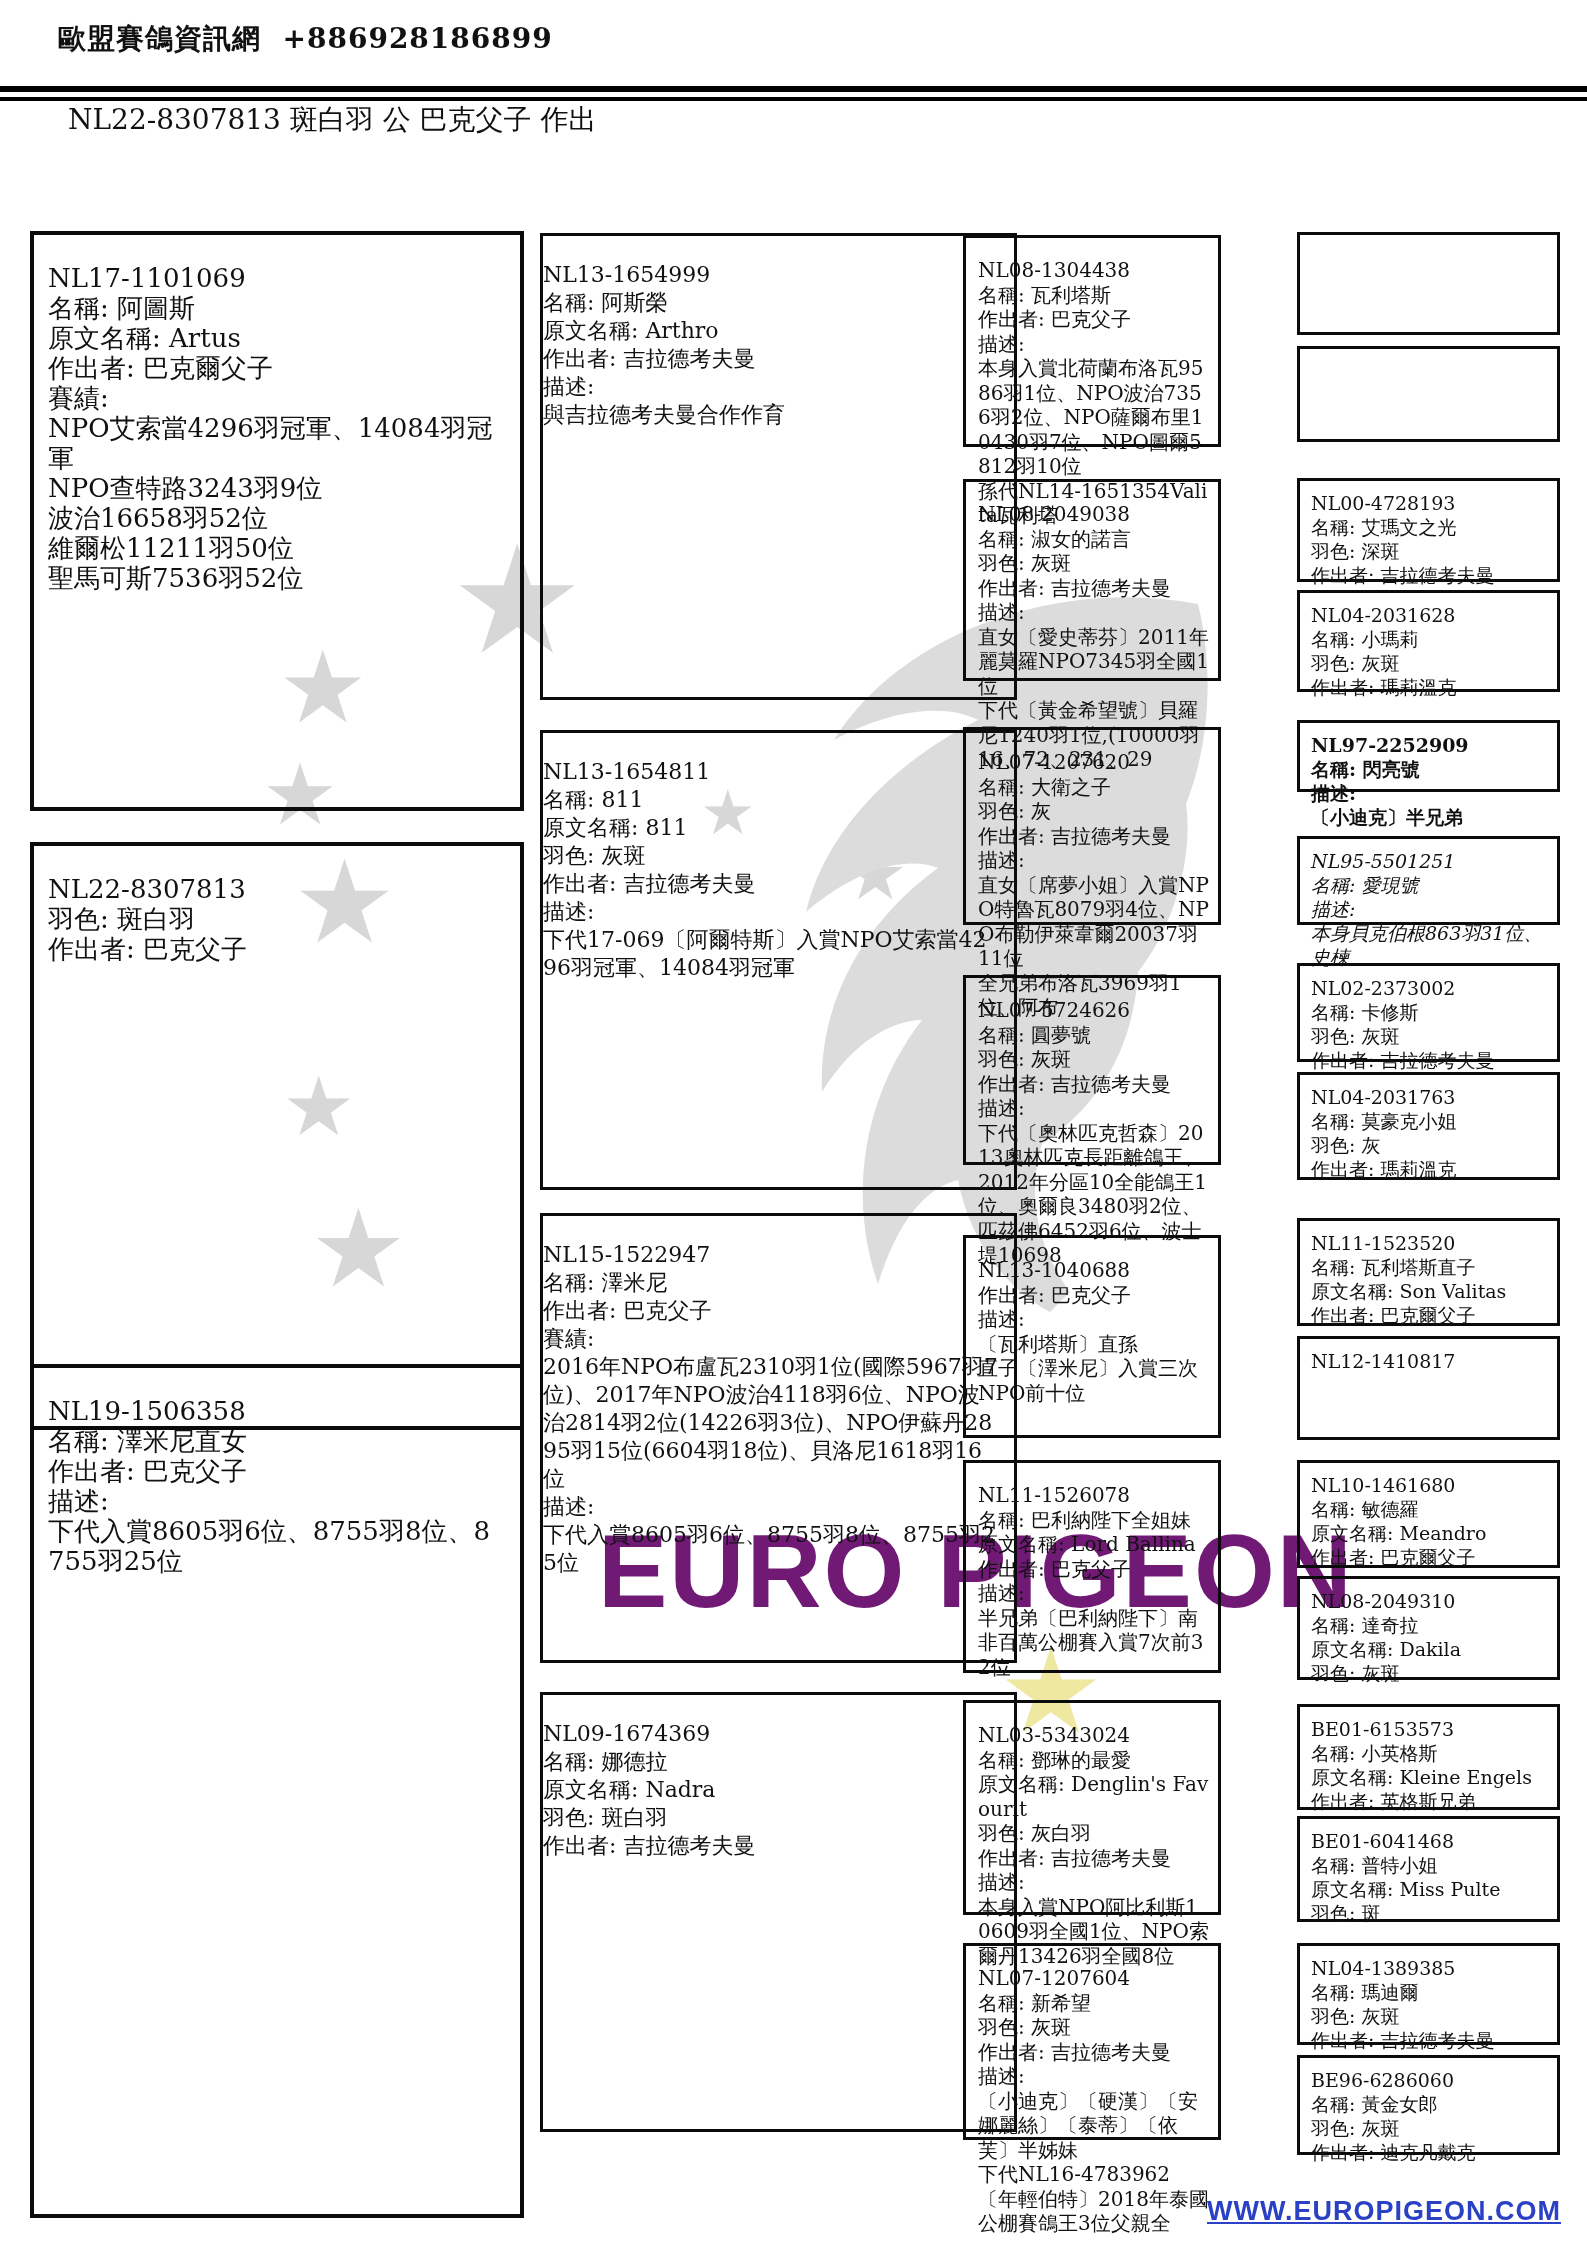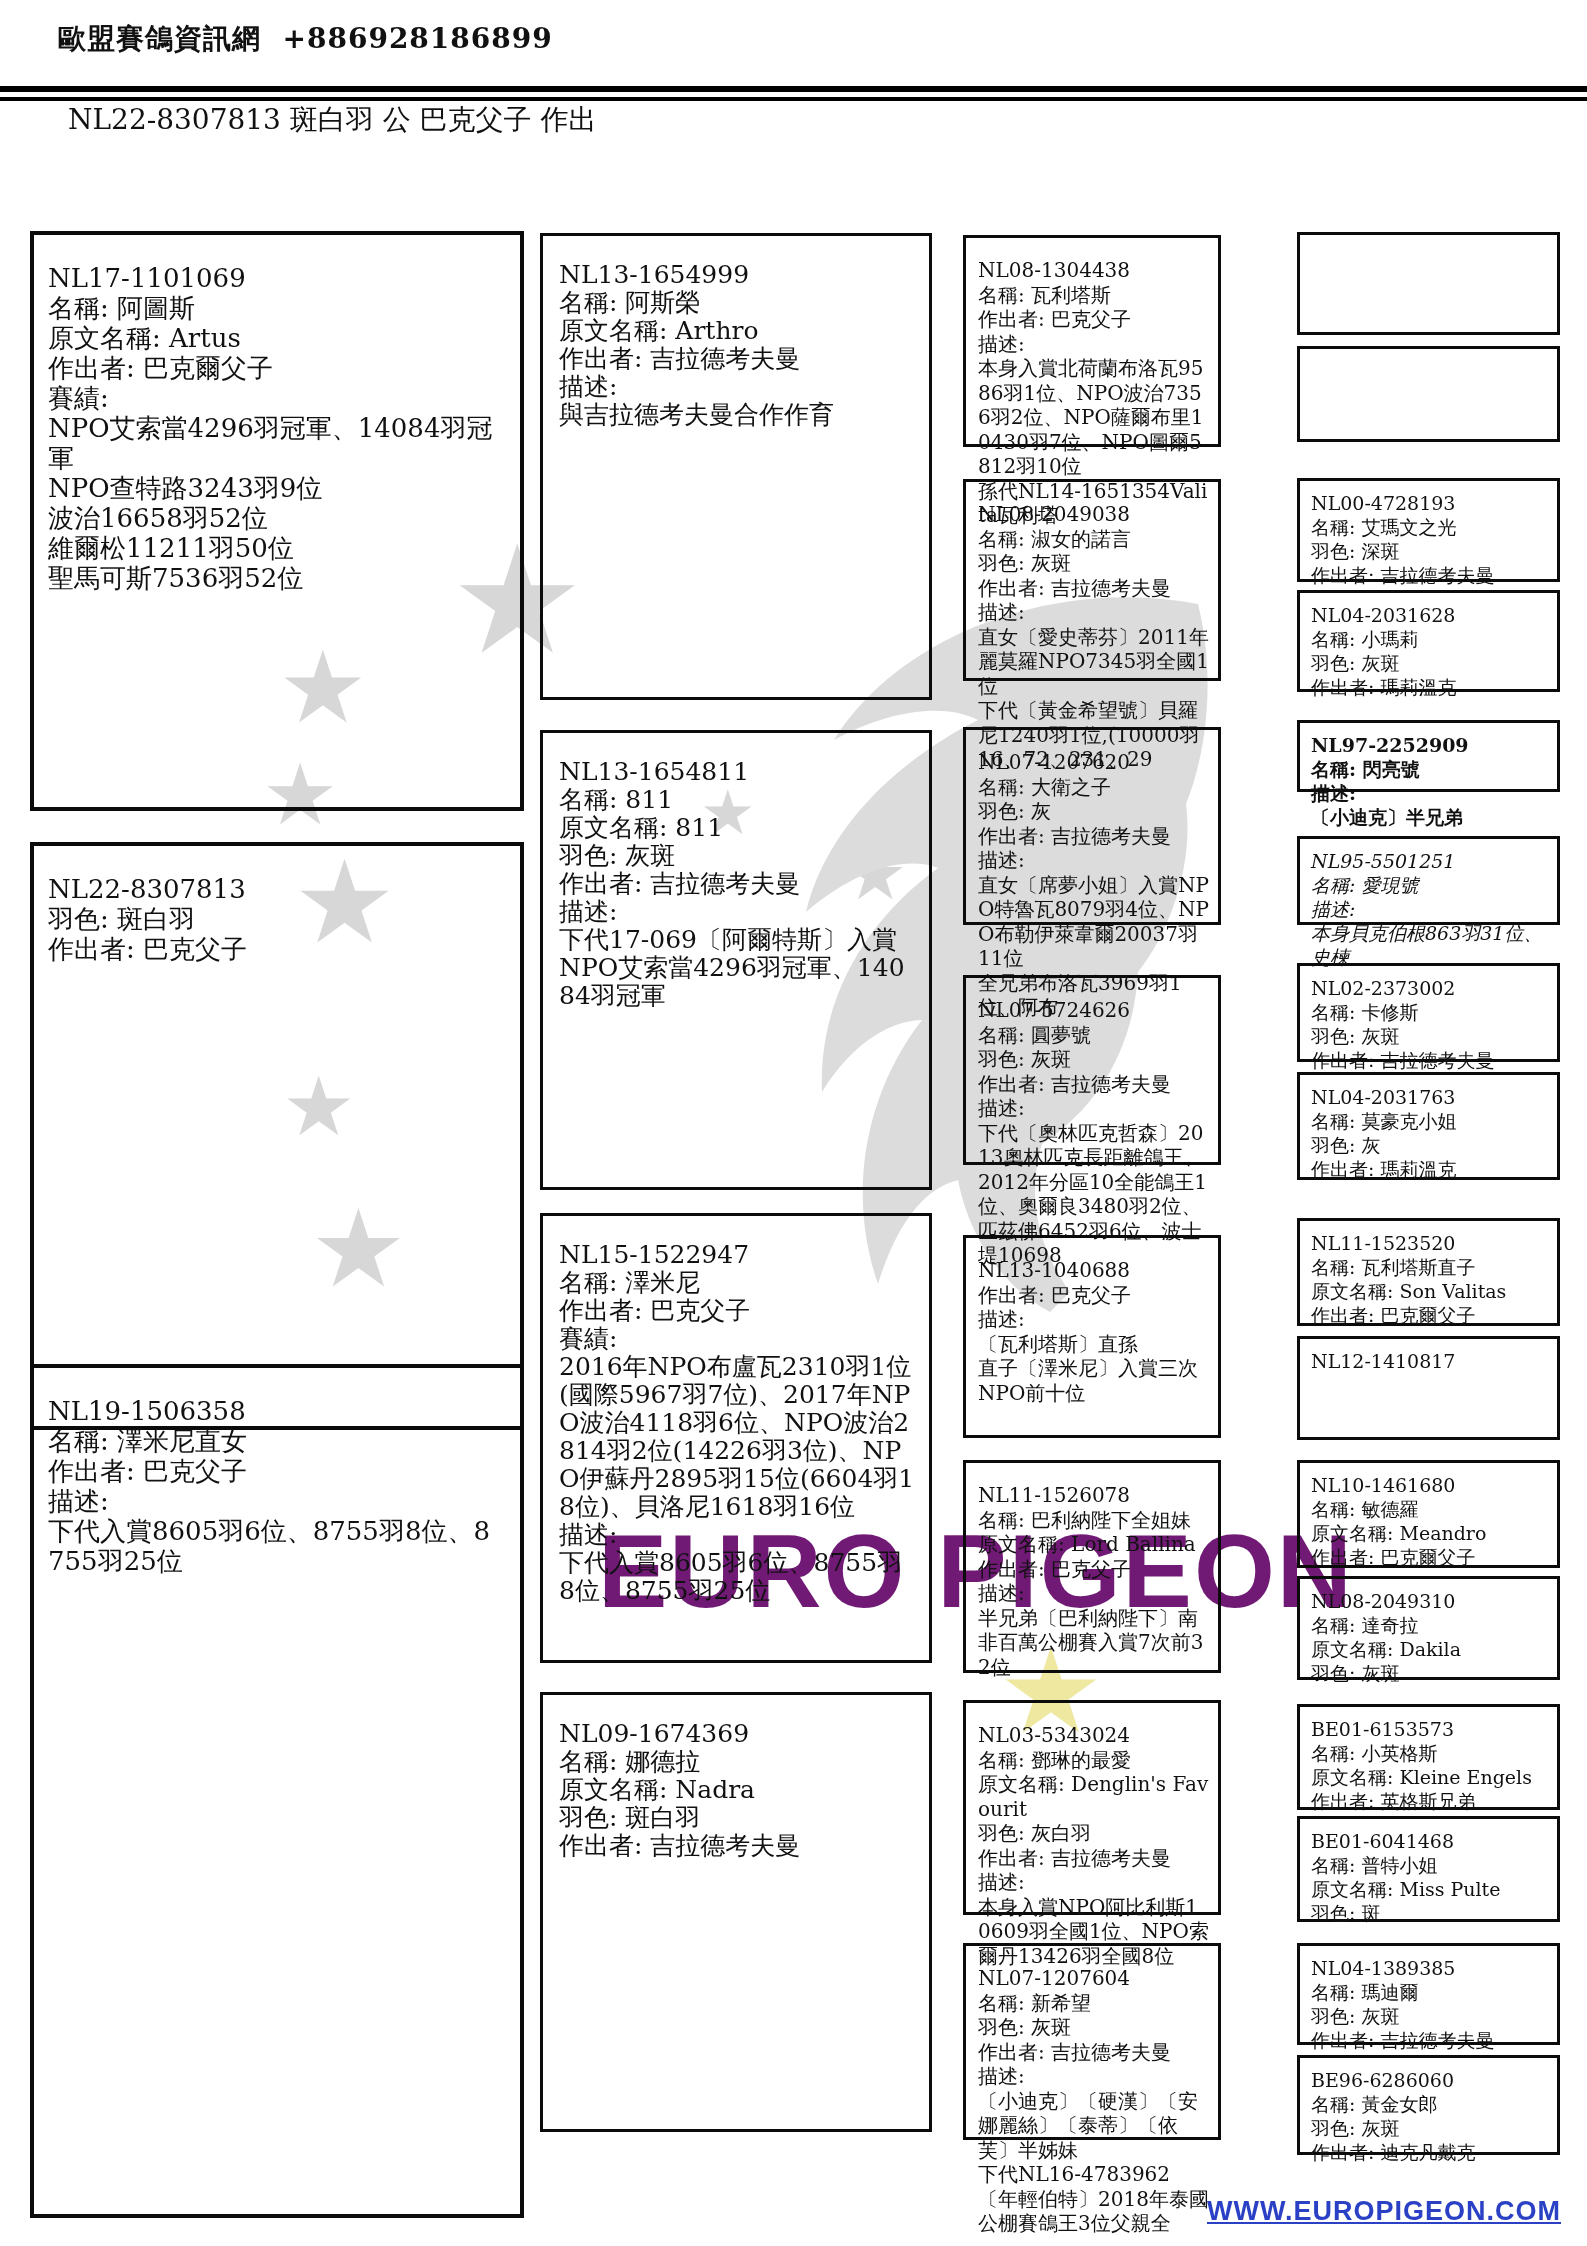--- a/index.html
+++ b/index.html
@@ -10,21 +10,21 @@
                letter-spacing:1px;white-space:nowrap;}
   #double-rule{position:absolute;left:0;top:86px;width:1587px;height:5px;
                border-top:6px solid #000;border-bottom:4px solid #000;}
   #page-title{position:absolute;left:68px;top:101px;font-size:28px;white-space:nowrap;}
   
   .box{position:absolute;border:3px solid #0b0b0b;box-sizing:border-box;
        background:transparent;overflow:visible;word-break:break-all;overflow-wrap:anywhere;
        z-index:3;}
   .c1{left:30px;width:494px;border-width:4px;font-size:26px;line-height:30px;
       padding:28px 20px 0 14px;}
-  .c2{left:540px;width:392px;font-size:25px;line-height:28px;padding:25px 14px 0 16px;}
+  .c2{left:540px;width:477px;font-size:22px;line-height:28px;padding:25px 14px 0 0;}
   .c3{left:963px;width:258px;font-size:20px;line-height:24.5px;padding:20px 8px 0 12px;}
   .c4{left:1297px;width:263px;font-size:19px;line-height:24px;padding:10px 6px 0 11px;}
   
   .wm{position:absolute;z-index:1;pointer-events:none;}
   .wm-star{color:#d7d7d7;font-family:"DejaVu Sans","Liberation Sans",sans-serif;line-height:1;}
   .wm-star-yellow{color:#efe8a0;}
   #wm-text{left:598px;top:1512px;font-size:104px;font-weight:bold;color:#701a75;
            font-family:"Liberation Sans","DejaVu Sans",sans-serif;letter-spacing:2px;white-space:nowrap;}
   
   #footer-link{position:absolute;right:26px;top:2196px;font-size:27px;font-weight:bold;

